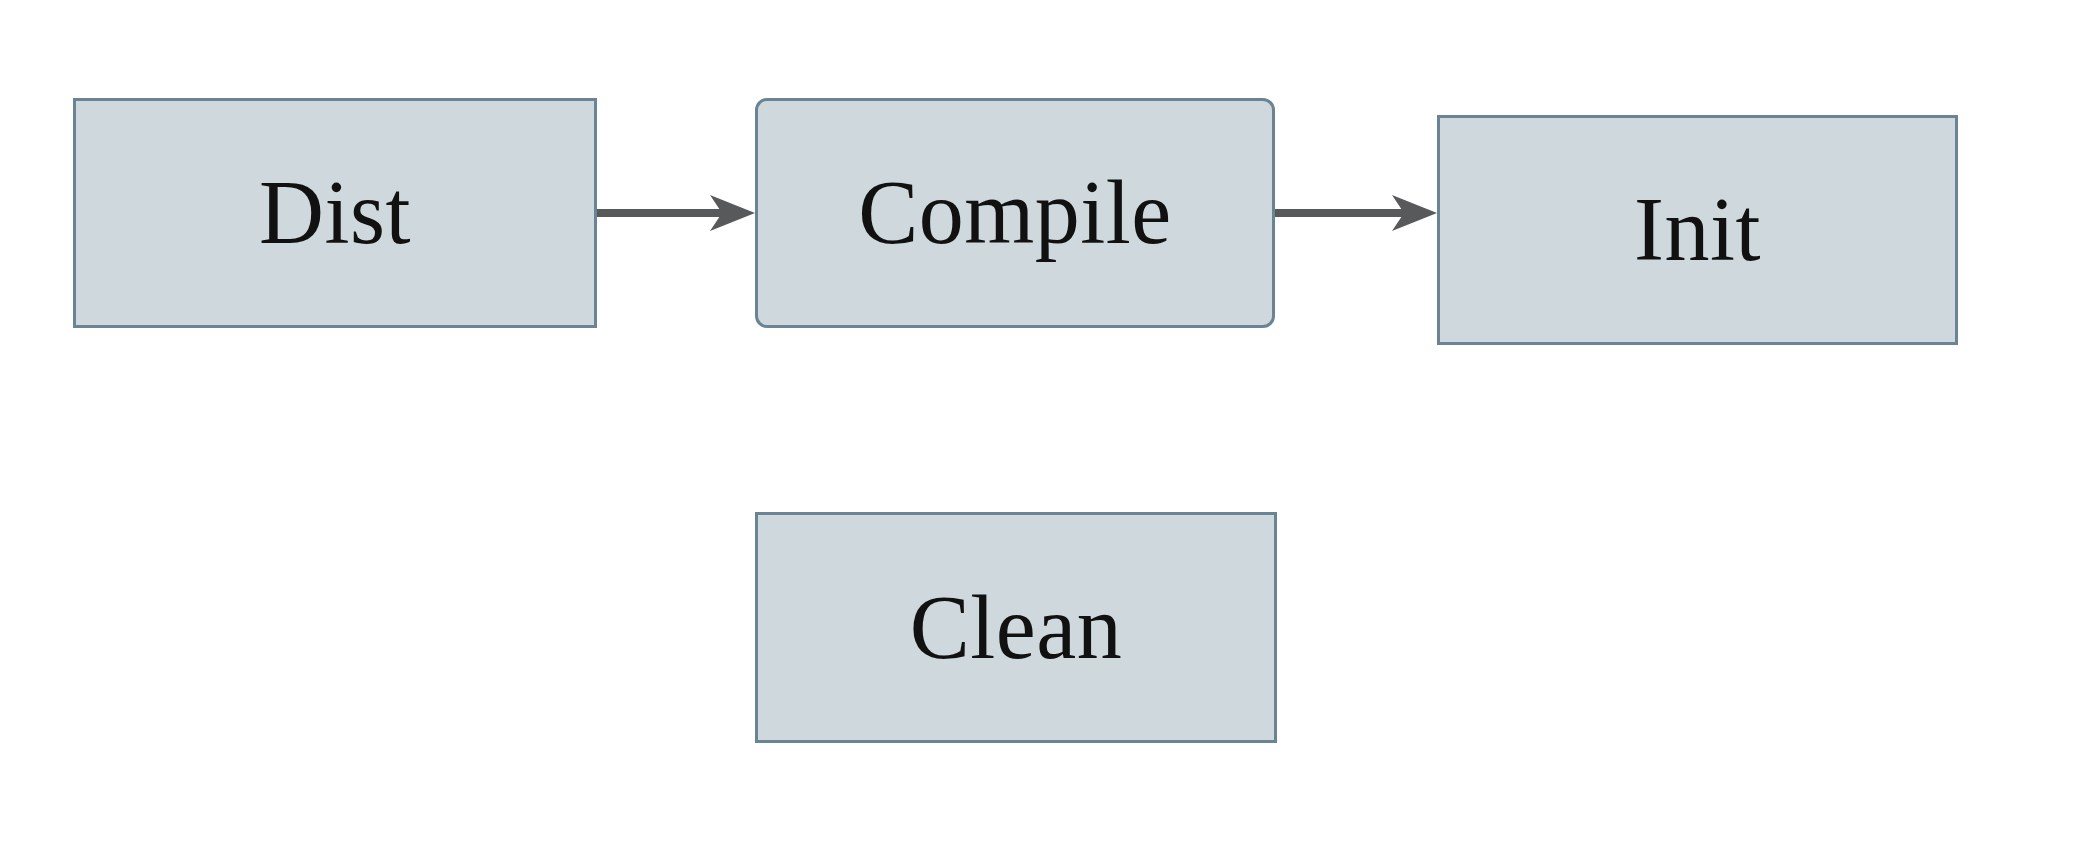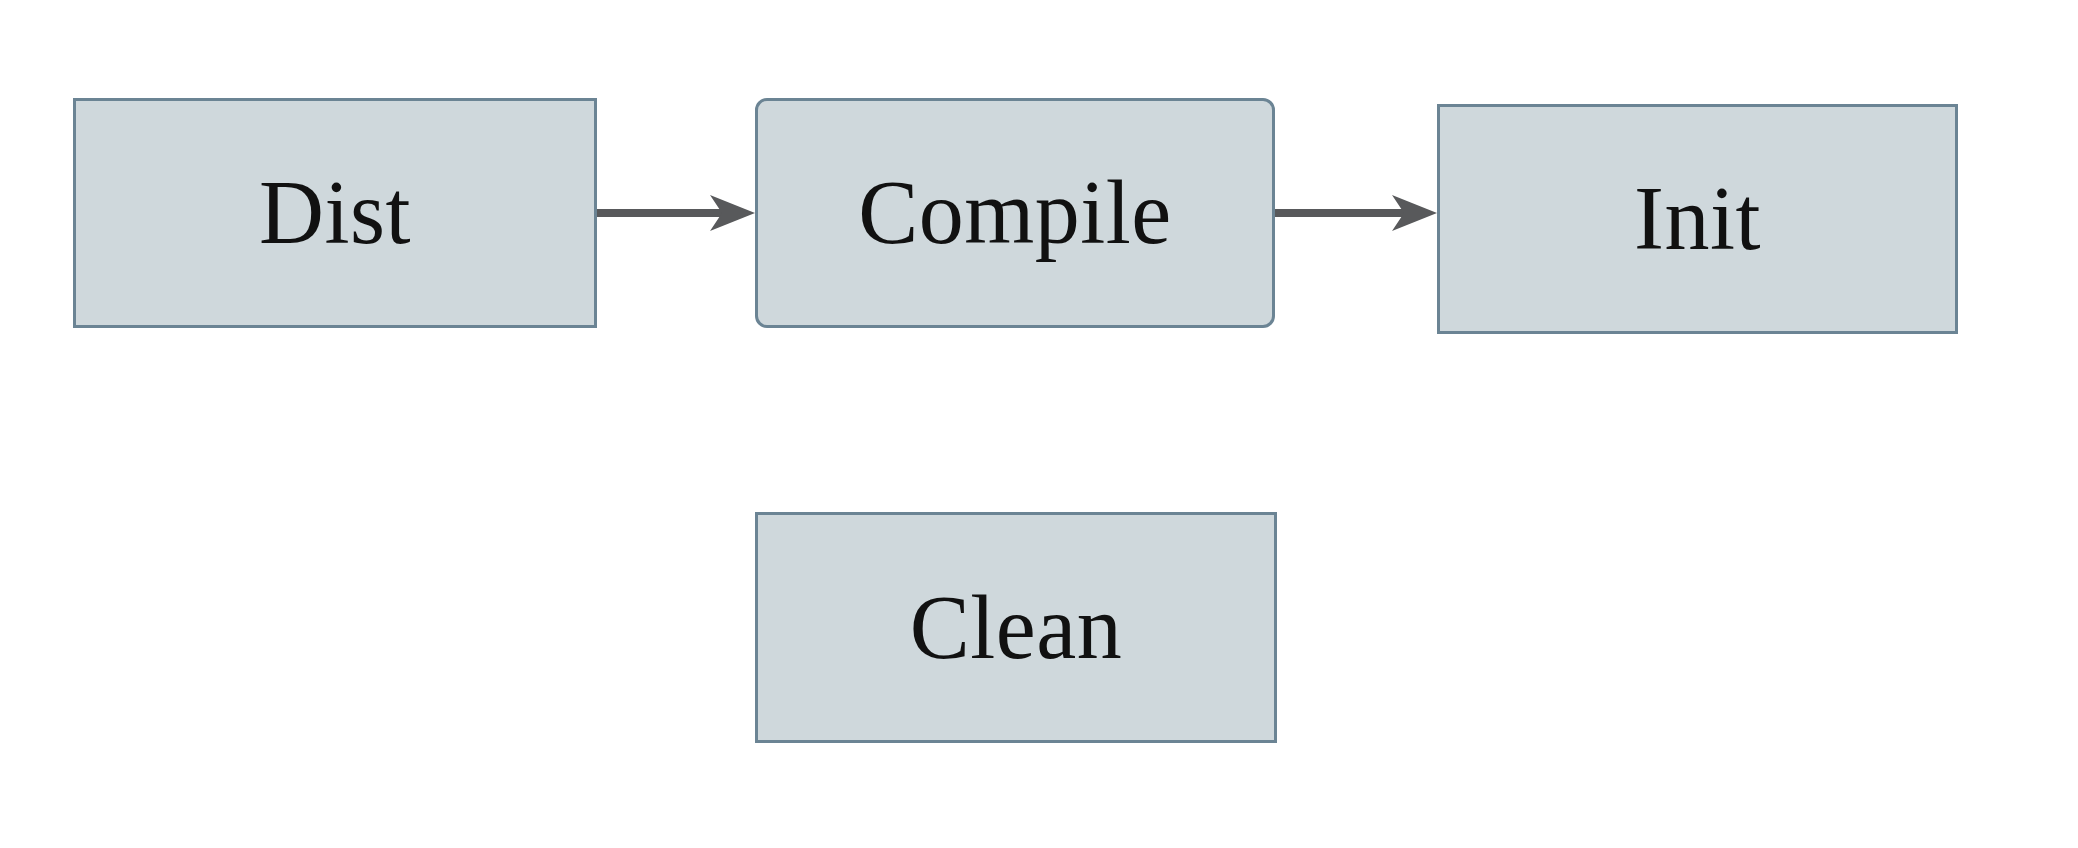--- a/index.html
+++ b/index.html
@@ -28,21 +28,21 @@
     font-size: 90px;
     font-weight: 400;
     line-height: 1;
     color: var(--text-color, #111111);
     letter-spacing: 0.5px;
     user-select: none;
   }
   
   .node-dist    { left: 73px;   top: 98px;  width: 524px; height: 230px; }
   .node-compile { left: 755px;  top: 98px;  width: 520px; height: 230px; border-radius: 12px; }
-  .node-init    { left: 1437px; top: 104px;  width: 521px; height: 230px; }
+  .node-init    { left: 1437px; top: 115px;  width: 521px; height: 230px; }
   .node-clean   { left: 755px;  top: 512px; width: 522px; height: 231px; text-align: right; }
 
   .edges-layer {
     position: absolute;
     left: 0;
     top: 0;
     width: 2078px;
     height: 848px;
     pointer-events: none;
   }

